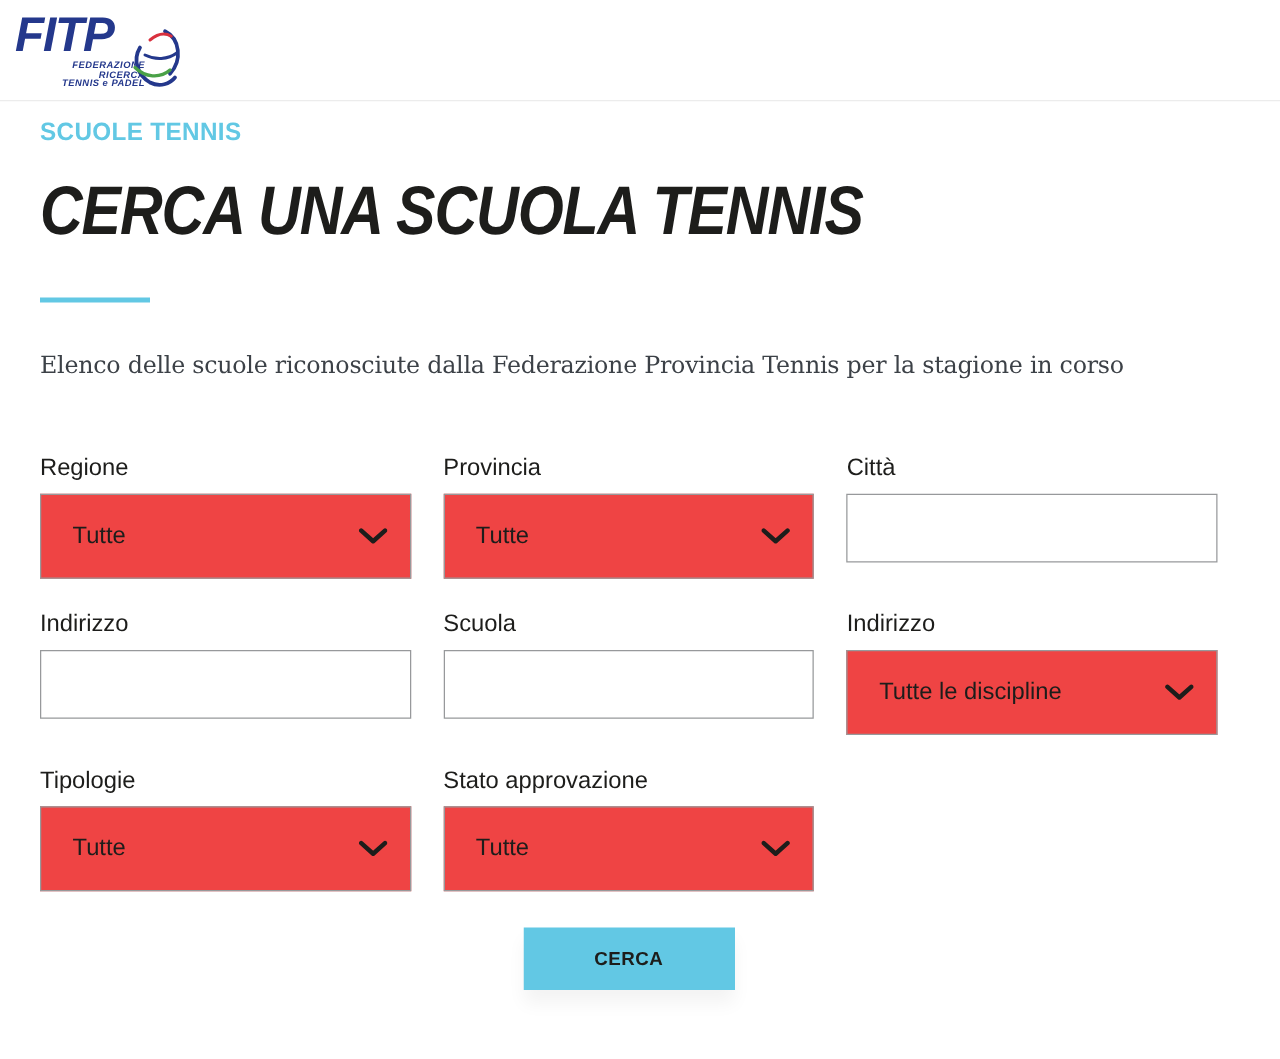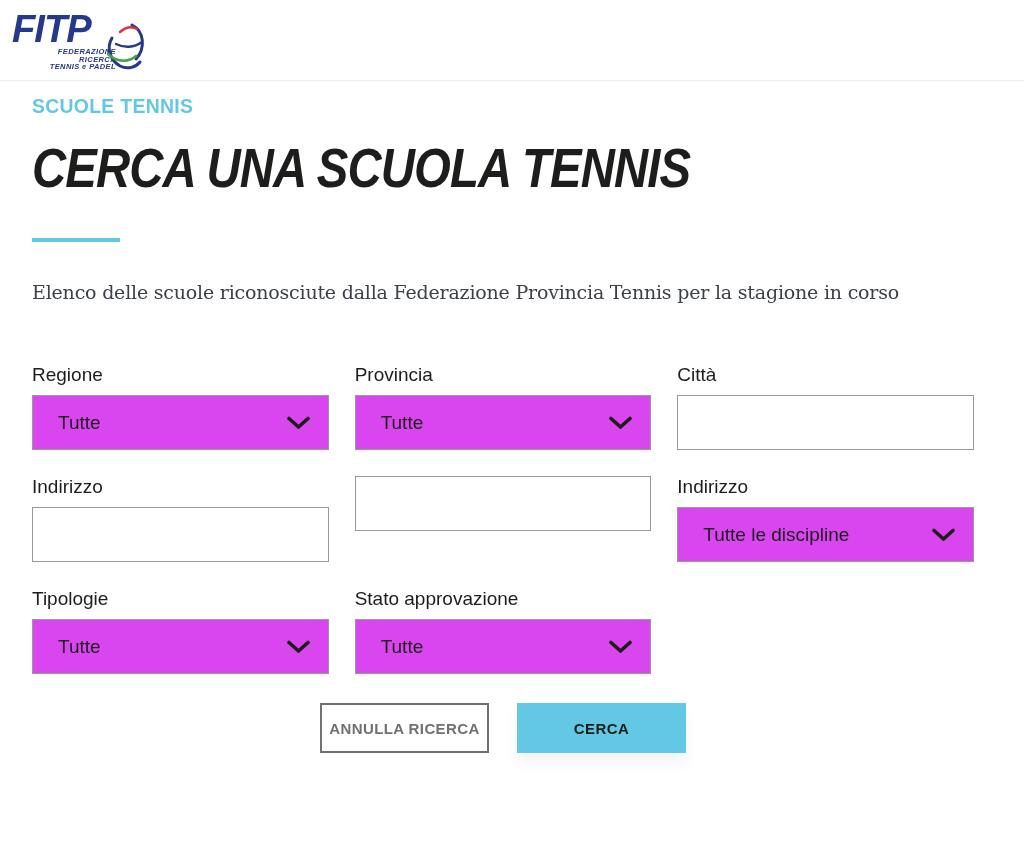--- a/index.html
+++ b/index.html
@@ -109,23 +109,23 @@
     gap: 26px;
   }
   .field { display: block; }
   .field-label {
     display: block;
     font-size: 19px;
     color: #1d1d1b;
     margin-bottom: 9px;
   }
   .field-box {
-    height: 55px;
+    height: 68px;
     border: 1px solid #97999b;
-    background: #d946ef;
+    background: #ef4444;
     display: flex;
     align-items: center;
     justify-content: space-between;
     padding: 0 18px 0 25px;
     cursor: pointer;
   }
   .field-box .value {
     font-size: 19px;
     color: #1d1d1b;
   }
@@ -230,20 +230,21 @@
       <span class="field-label">Città</span>
       <input class="text-input" type="text" value="" style="">
     </div>
 
     <div class="field">
       <span class="field-label">Indirizzo</span>
       <input class="text-input" type="text" value="" style="">
     </div>
 
     <div class="field">
+      <span class="field-label">Scuola</span>
       <input class="text-input" type="text" value="" style="">
     </div>
 
     <div class="field">
       <span class="field-label">Indirizzo</span>
       <div class="field-box">
         <span class="value">Tutte le discipline</span>
         <svg class="chevron" width="23" height="14" viewBox="0 0 23 14">
             <polyline points="2,2.5 11.5,11 21,2.5" fill="none" stroke="#1d1d1b" stroke-width="3.6" stroke-linecap="round" stroke-linejoin="round"></polyline>
           </svg>
@@ -267,16 +268,15 @@
         <svg class="chevron" width="23" height="14" viewBox="0 0 23 14">
             <polyline points="2,2.5 11.5,11 21,2.5" fill="none" stroke="#1d1d1b" stroke-width="3.6" stroke-linecap="round" stroke-linejoin="round"></polyline>
           </svg>
       </div>
     </div>
 
     <div></div>
   </div>
 
   <div class="form-actions">
-    <button class="btn btn-reset">ANNULLA RICERCA</button>
     <button class="btn btn-submit">CERCA</button>
   </div>
 </main>
 
 </body></html>

